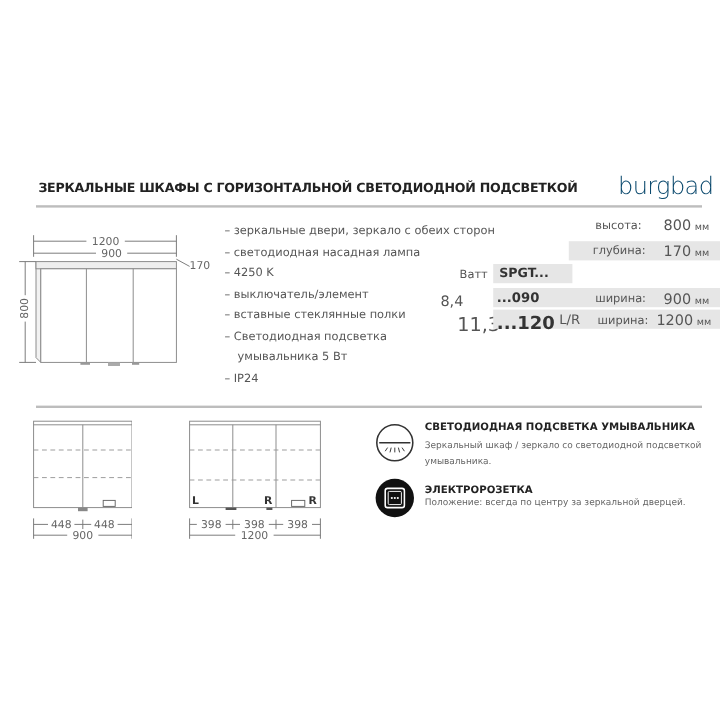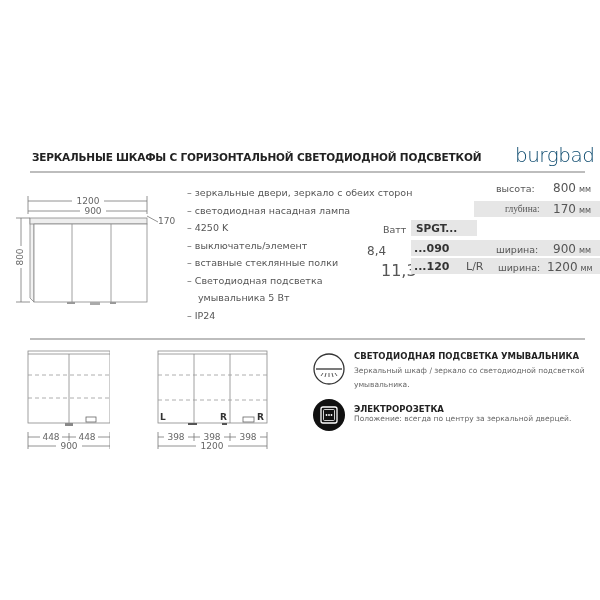--- a/index.html
+++ b/index.html
@@ -66,36 +66,36 @@
   <div class="li">– <span>вставные стеклянные полки</span></div>
   <div class="li">– <span>Светодиодная подсветка</span></div>
   <div class="li cont">умывальника 5 Вт</div>
   <div class="li">– <span>IP24</span></div>
 </div>
 
 <div class="abs spec-row" style="left:496px;top:183px;">высота:</div>
 <div class="abs spec-row" style="left:553px;top:181px;"><span class="big">800</span> <span class="mm">мм</span></div>
 
 <div class="abs band" style="left:474px;top:201px;width:126px;height:16px;"></div>
-<div class="abs spec-row" style="left:505px;top:204px;font-family:Liberation Serif, serif;">глубина:</div>
+<div class="abs spec-row" style="left:494px;top:204px;">глубина:</div>
 <div class="abs spec-row" style="left:553px;top:202px;"><span class="big">170</span> <span class="mm">мм</span></div>
 
 <div class="abs spec-row" style="left:383px;top:224px;">Ватт</div>
 <div class="abs band" style="left:411px;top:220px;width:66px;height:16px;"></div>
 <div class="abs spec-row bold" style="left:416px;top:222px;font-size:10.5px;">SPGT...</div>
 
 <div class="abs spec-row" style="left:367px;top:244px;font-size:12px;text-align:center;">8,4</div>
 <div class="abs band" style="left:411px;top:240px;width:189px;height:16px;"></div>
 <div class="abs spec-row bold" style="left:414px;top:242px;font-size:11px;">...090</div>
 <div class="abs spec-row" style="left:496px;top:244px;">ширина:</div>
 <div class="abs spec-row" style="left:553px;top:242px;"><span class="big">900</span> <span class="mm">мм</span></div>
 
 <div class="abs spec-row" style="left:381px;top:261px;font-size:16px;">11,3</div>
 <div class="abs band" style="left:411px;top:258px;width:189px;height:16px;"></div>
-<div class="abs spec-row bold" style="left:414px;top:260px;font-size:11px;">...120</div>
+<div class="abs spec-row bold" style="left:414px;top:260px;font-size:15px;">...120</div>
 <div class="abs spec-row" style="left:466px;top:260px;font-size:11px;">L/R</div>
 <div class="abs spec-row" style="left:498px;top:262px;">ширина:</div>
 <div class="abs spec-row" style="left:547px;top:260px;"><span class="big">1200</span> <span class="mm">мм</span></div>
 
 <div class="abs hr" style="top:338px;"></div>
 
 <svg class="abs" style="left:20px;top:345px;" width="90" height="110">
   <rect x="8" y="6" width="82" height="72" fill="#fff" stroke="#888" stroke-width="0.8"></rect>
   <line x1="8" y1="9" x2="90" y2="9" stroke="#888" stroke-width="0.8"></line>
   <line x1="49" y1="9" x2="49" y2="78" stroke="#888" stroke-width="0.8"></line>

